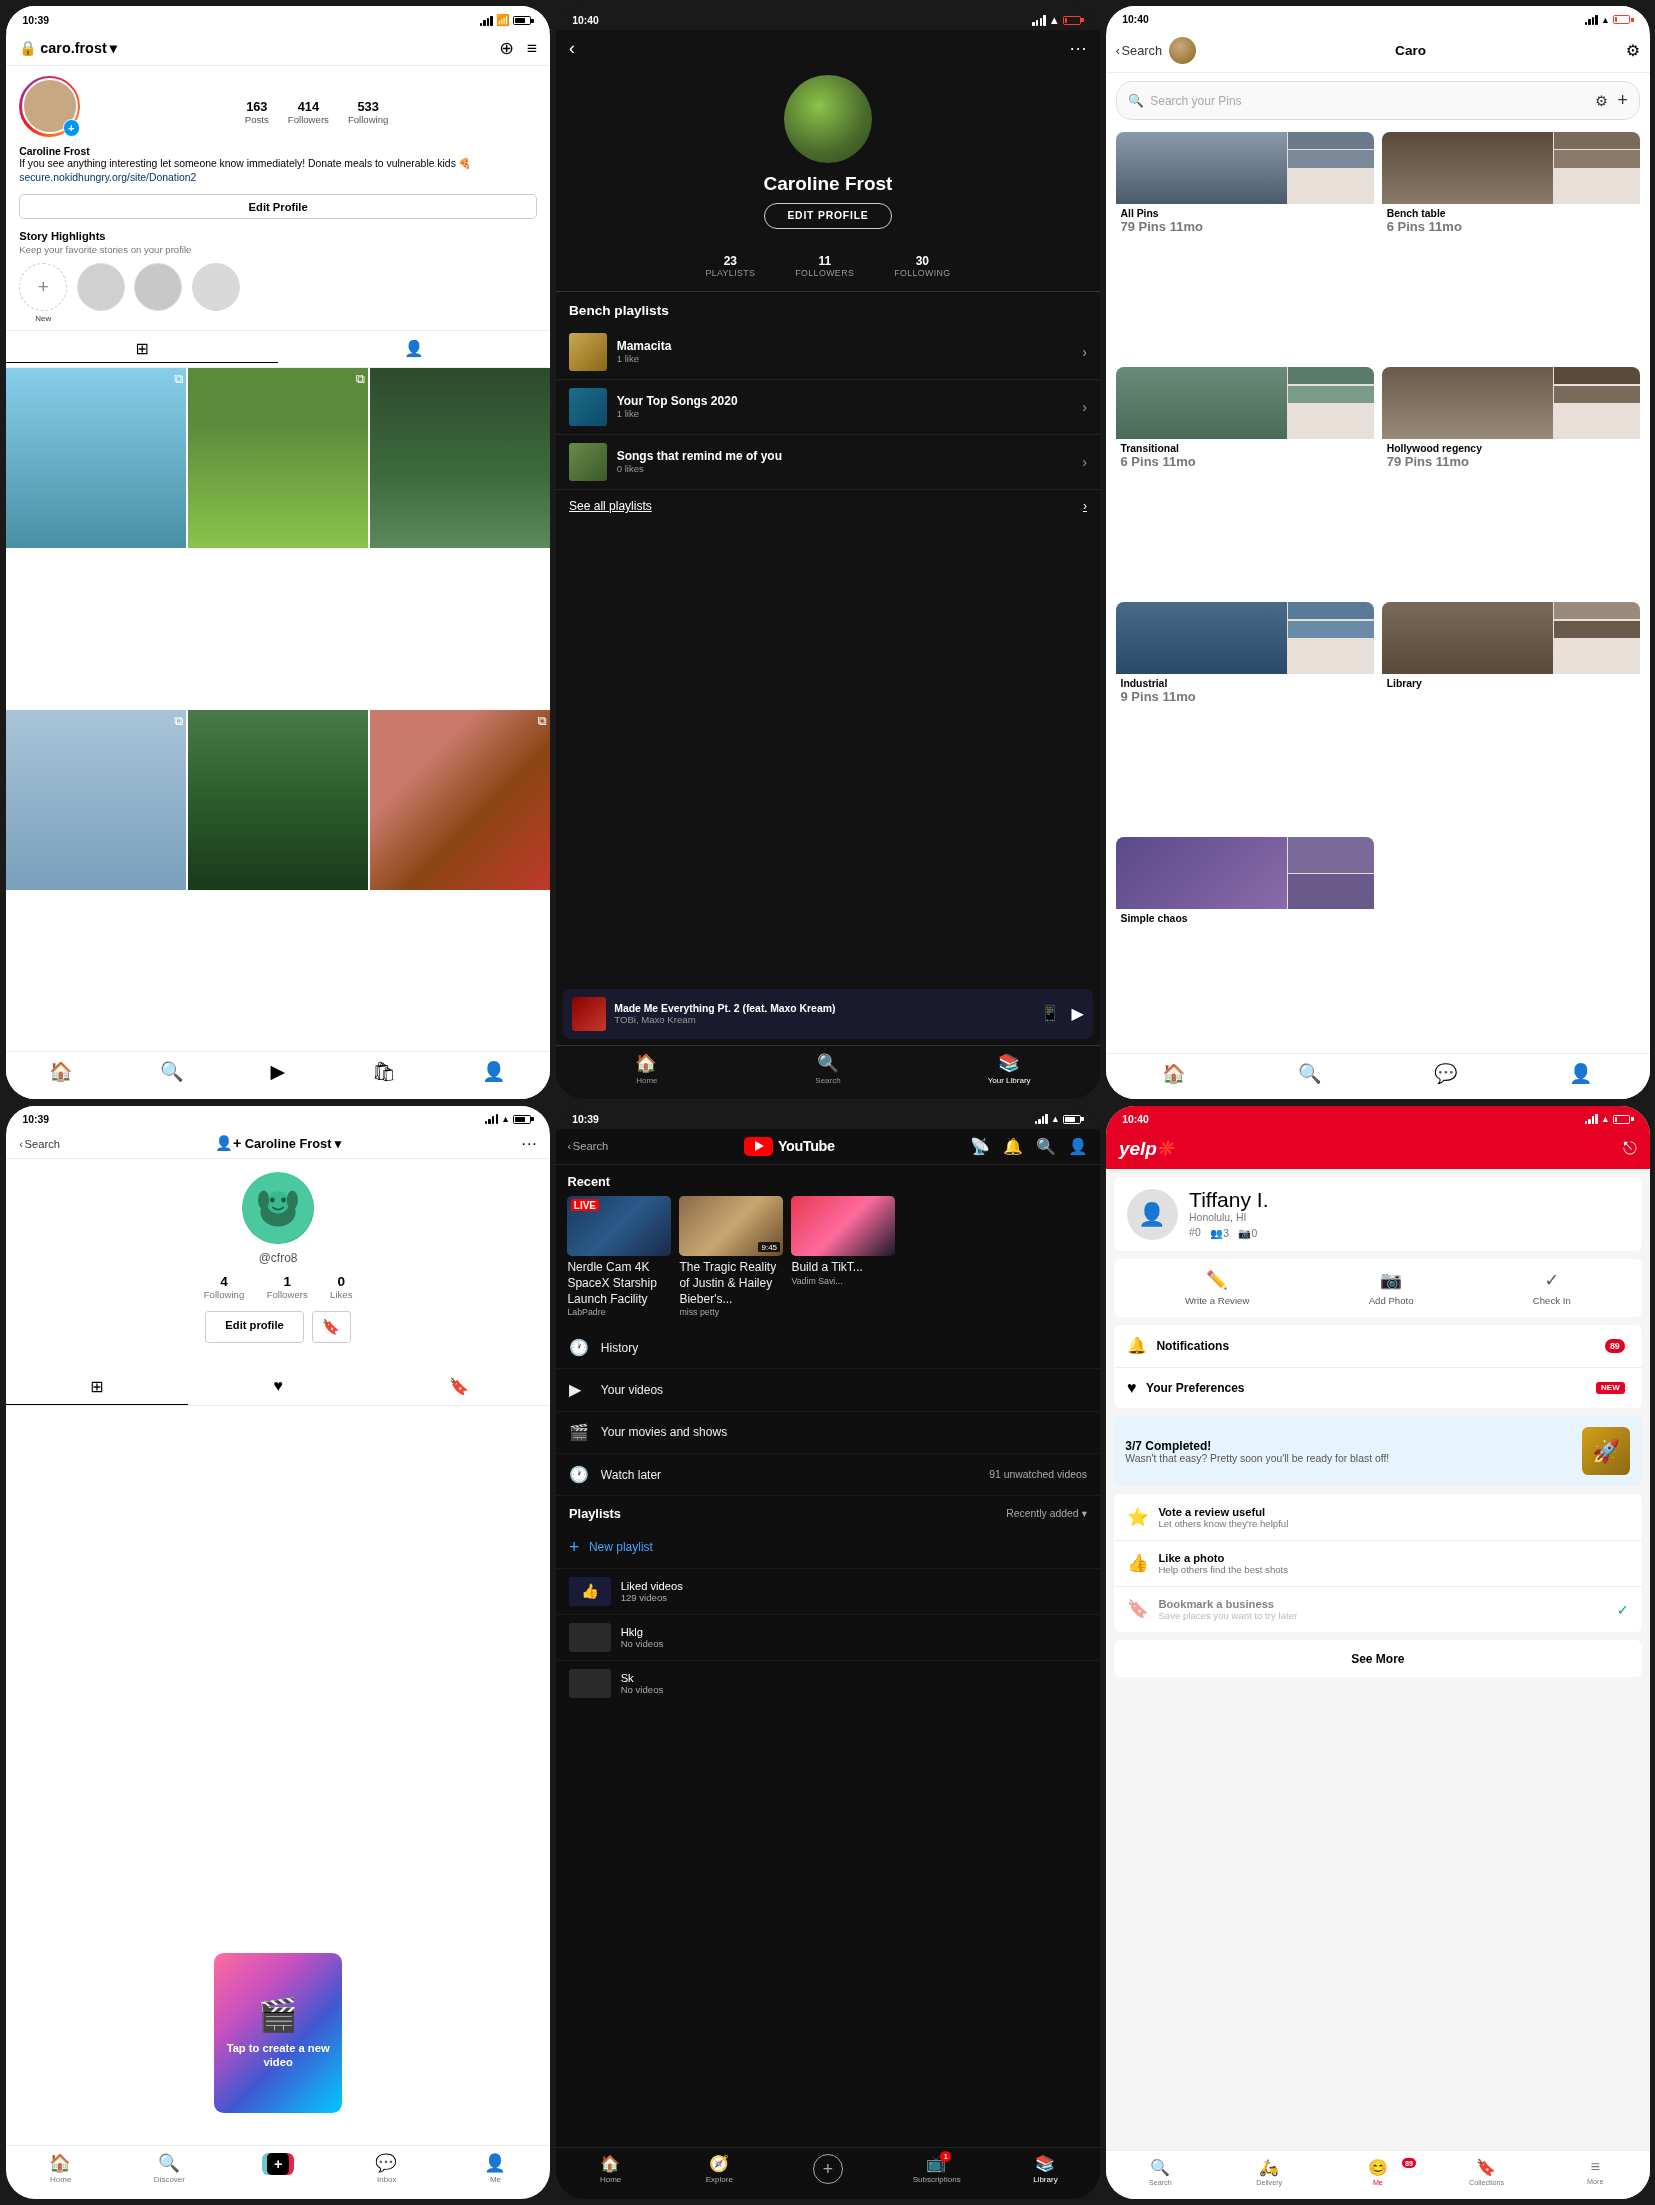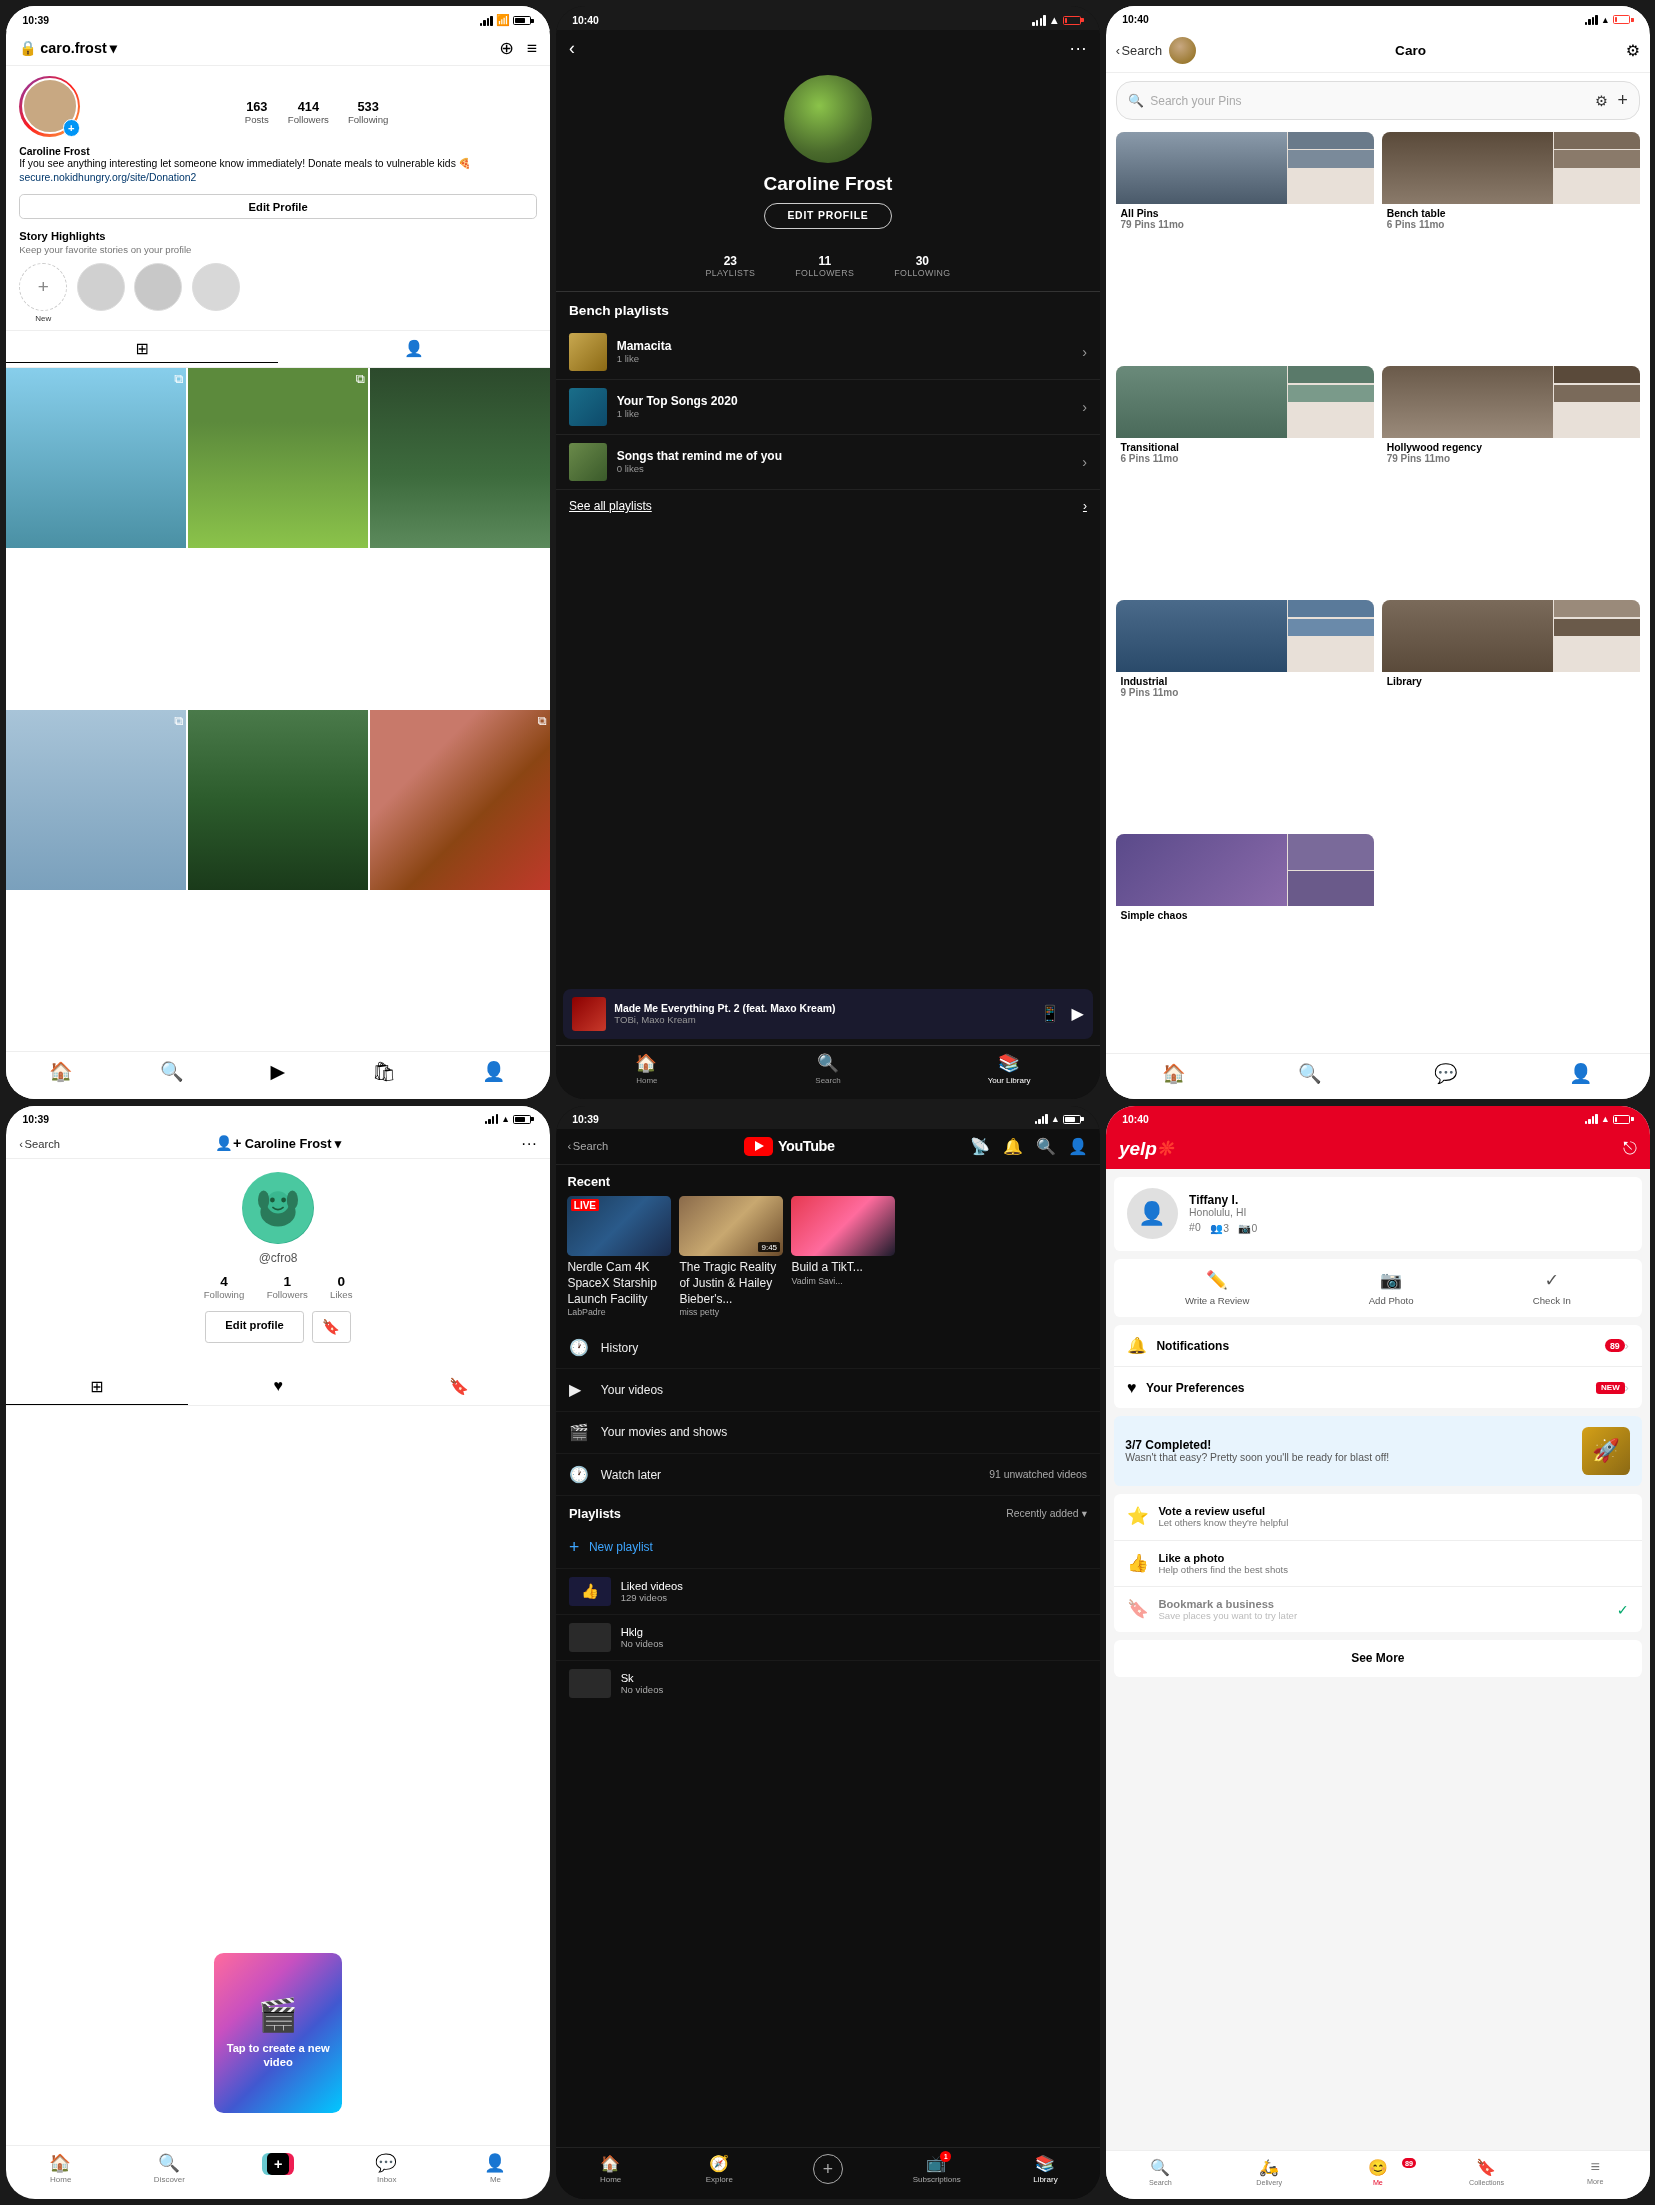--- a/index.html
+++ b/index.html
@@ -319,21 +319,21 @@
     .pt-board-5-top { background: #5a4a3a; }
     .pt-board-5-bottom { background: #7a6a5a; }
     .pt-board-6-main { background: linear-gradient(180deg, #4a6a8a 0%, #2a4a6a 100%); }
     .pt-board-6-top { background: #5a7a9a; }
     .pt-board-6-bottom { background: #6a8aaa; }
     .pt-board-7-main { background: linear-gradient(180deg, #7a6a5a 0%, #5a4a3a 100%); }
     .pt-board-label {
       padding: 4px 4.8px;
       font-size: 10.4px; font-weight: 600;
     }
-    .pt-board-meta { font-size: 10px; color: #777; }
+    .pt-board-meta { font-size: 13px; color: #777; }
     .pt-bottom-nav {
       display: flex; justify-content: space-around;
       padding: 8px 0 14.4px;
       border-top: 0.8px solid #eee;
       background: #fff;
     }
     .pt-nav-item { font-size: 19px; cursor: pointer; text-align: center; }
 
     
     .tiktok { background: #fff; }
@@ -559,21 +559,21 @@
       background: #fff; display: flex; align-items: center;
       padding: 11.2px 12.8px; margin: 8px; border-radius: 6.4px;
       gap: 11.2px;
     }
     .yelp-avatar {
       width: 51px; height: 51px; border-radius: 50%;
       background: #e0e0e0; display: flex; align-items: center; justify-content: center;
       font-size: 22.4px; color: #aaa; flex-shrink: 0;
     }
     .yelp-profile-info { flex: 1; }
-    .yelp-profile-name { font-size: 12px; font-weight: 700; }
+    .yelp-profile-name { font-size: 21px; font-weight: 400; }
     .yelp-profile-location { font-size: 10.4px; color: #777; }
     .yelp-profile-stats { display: flex; gap: 9.6px; font-size: 10.4px; color: #777; margin-top: 3.2px; }
     .yelp-actions {
       display: flex; justify-content: space-around;
       background: #fff; margin: 0 8px;
       padding: 11.2px; border-radius: 6.4px;
     }
     .yelp-action { display: flex; flex-direction: column; align-items: center; gap: 4px; cursor: pointer; }
     .yelp-action-icon { font-size: 17.6px; color: #555; }
     .yelp-action-label { font-size: 9.6px; color: #555; }

